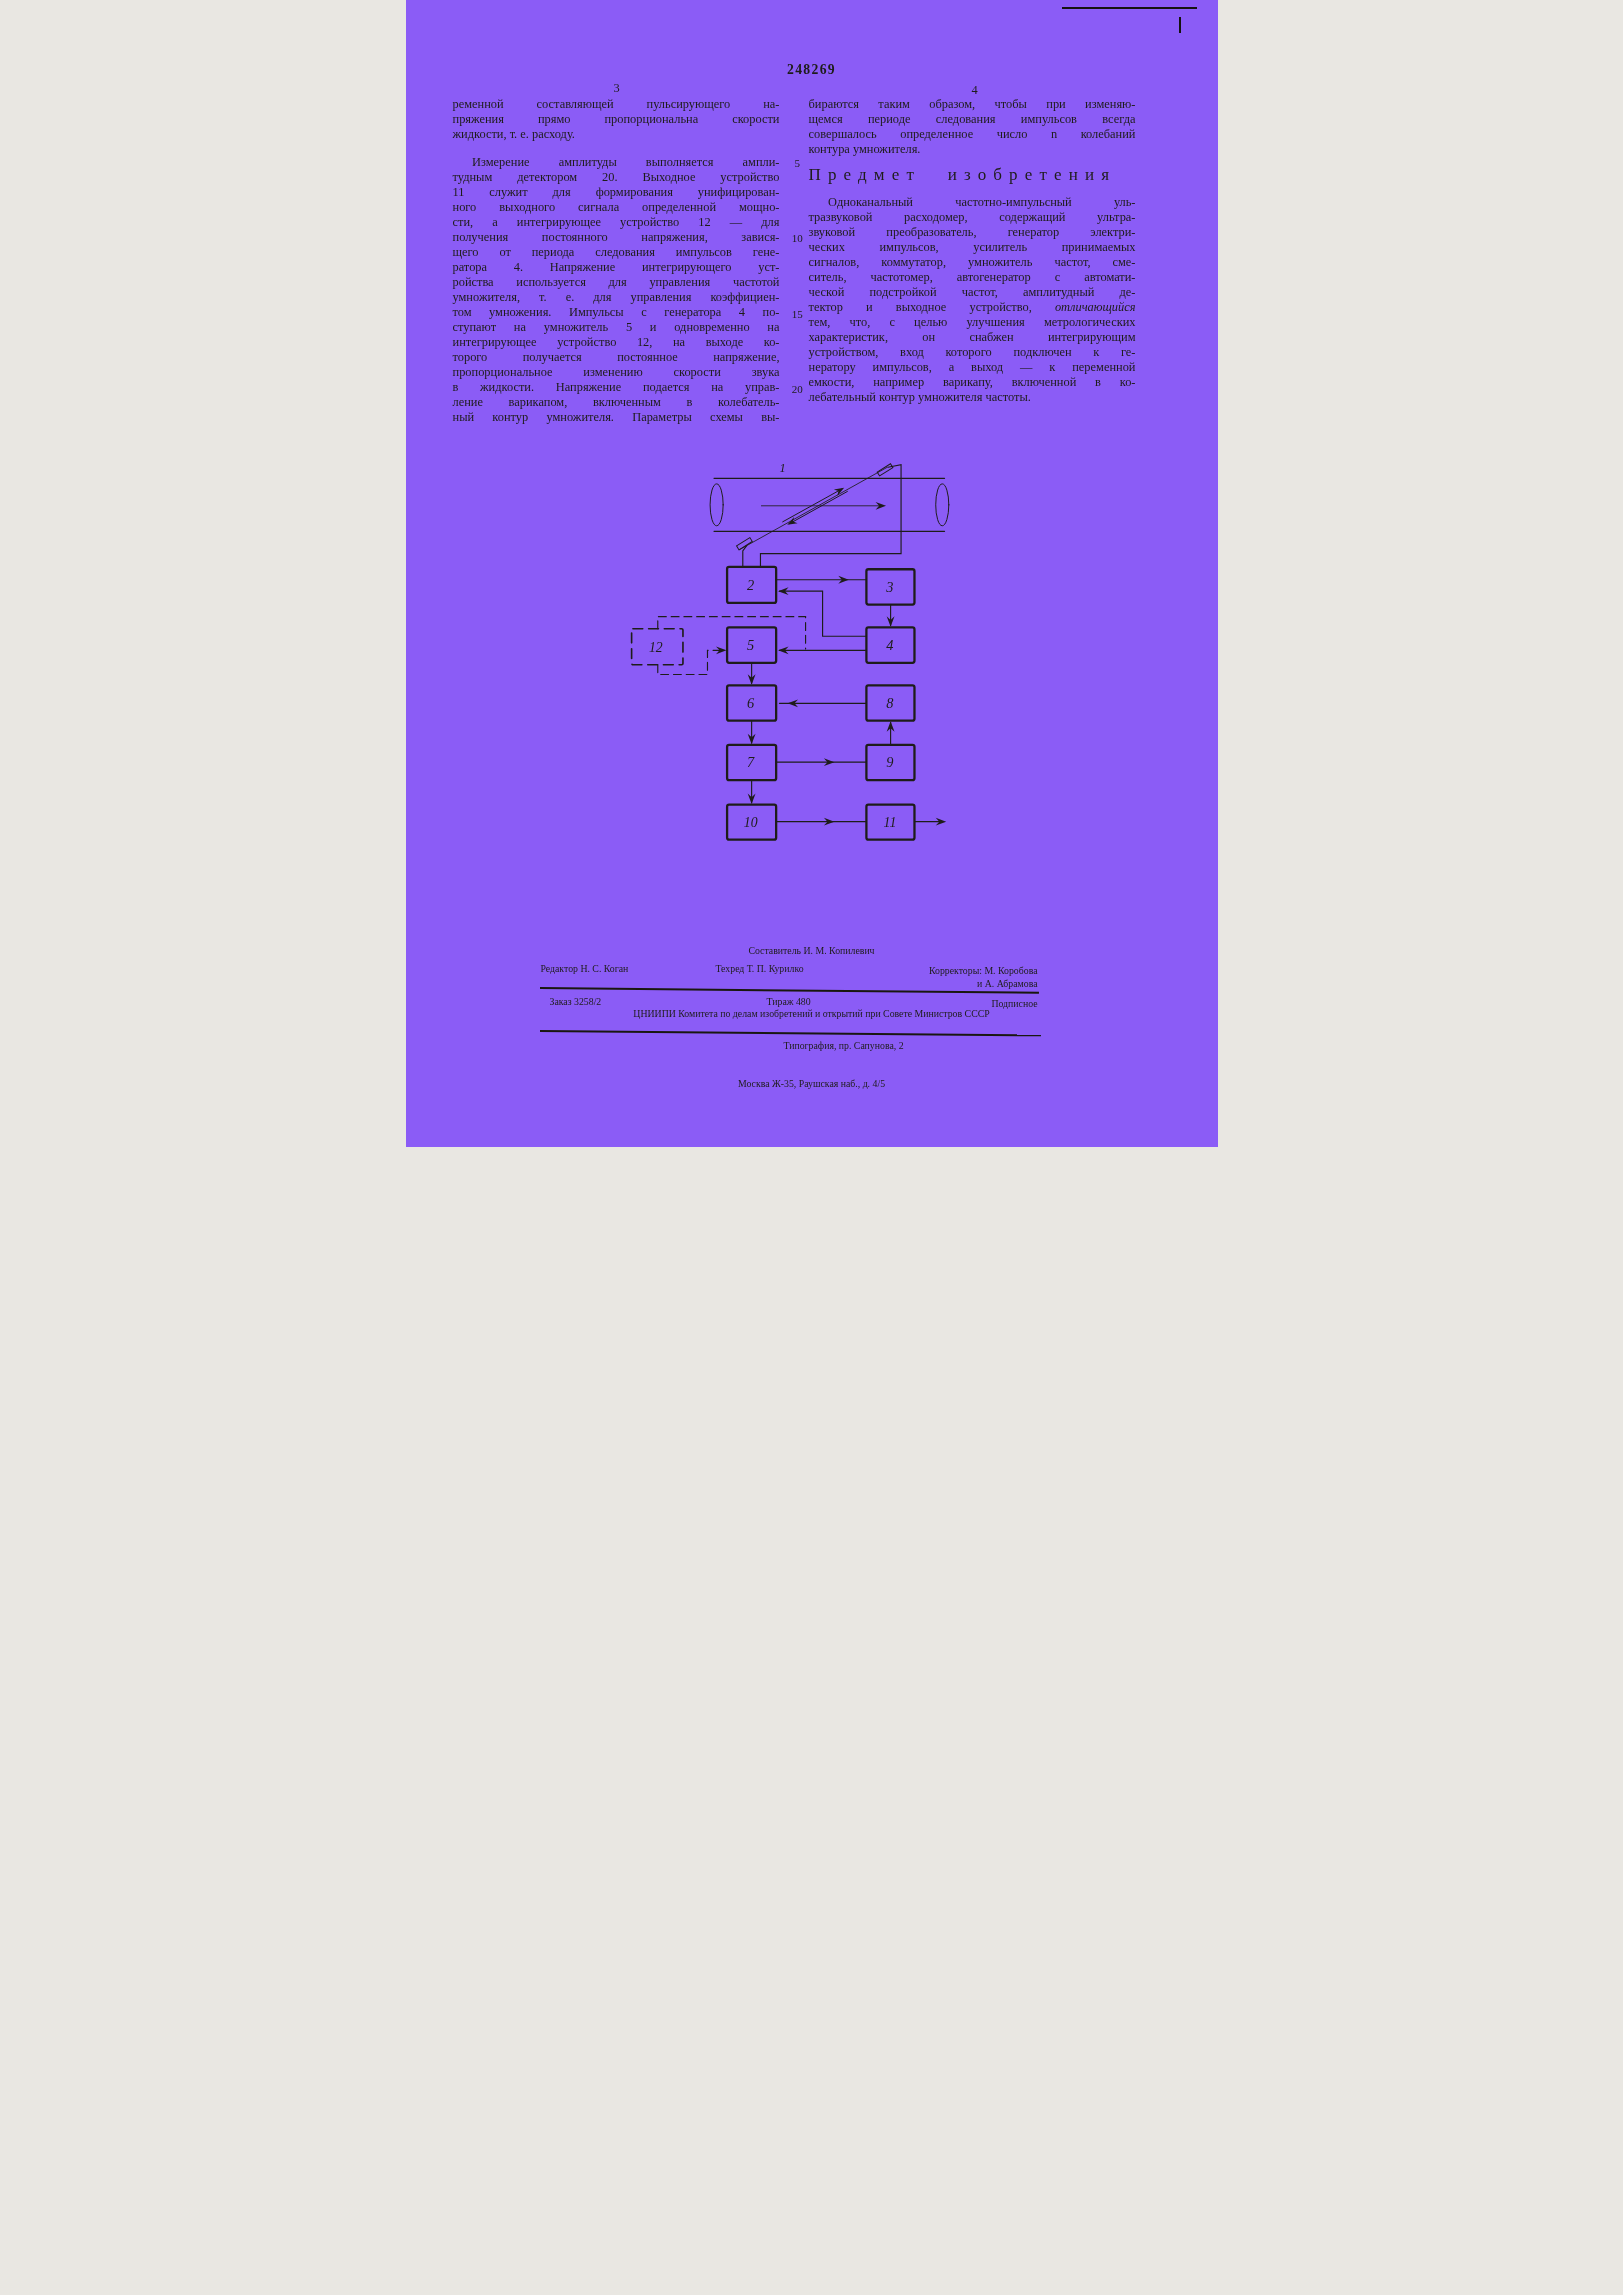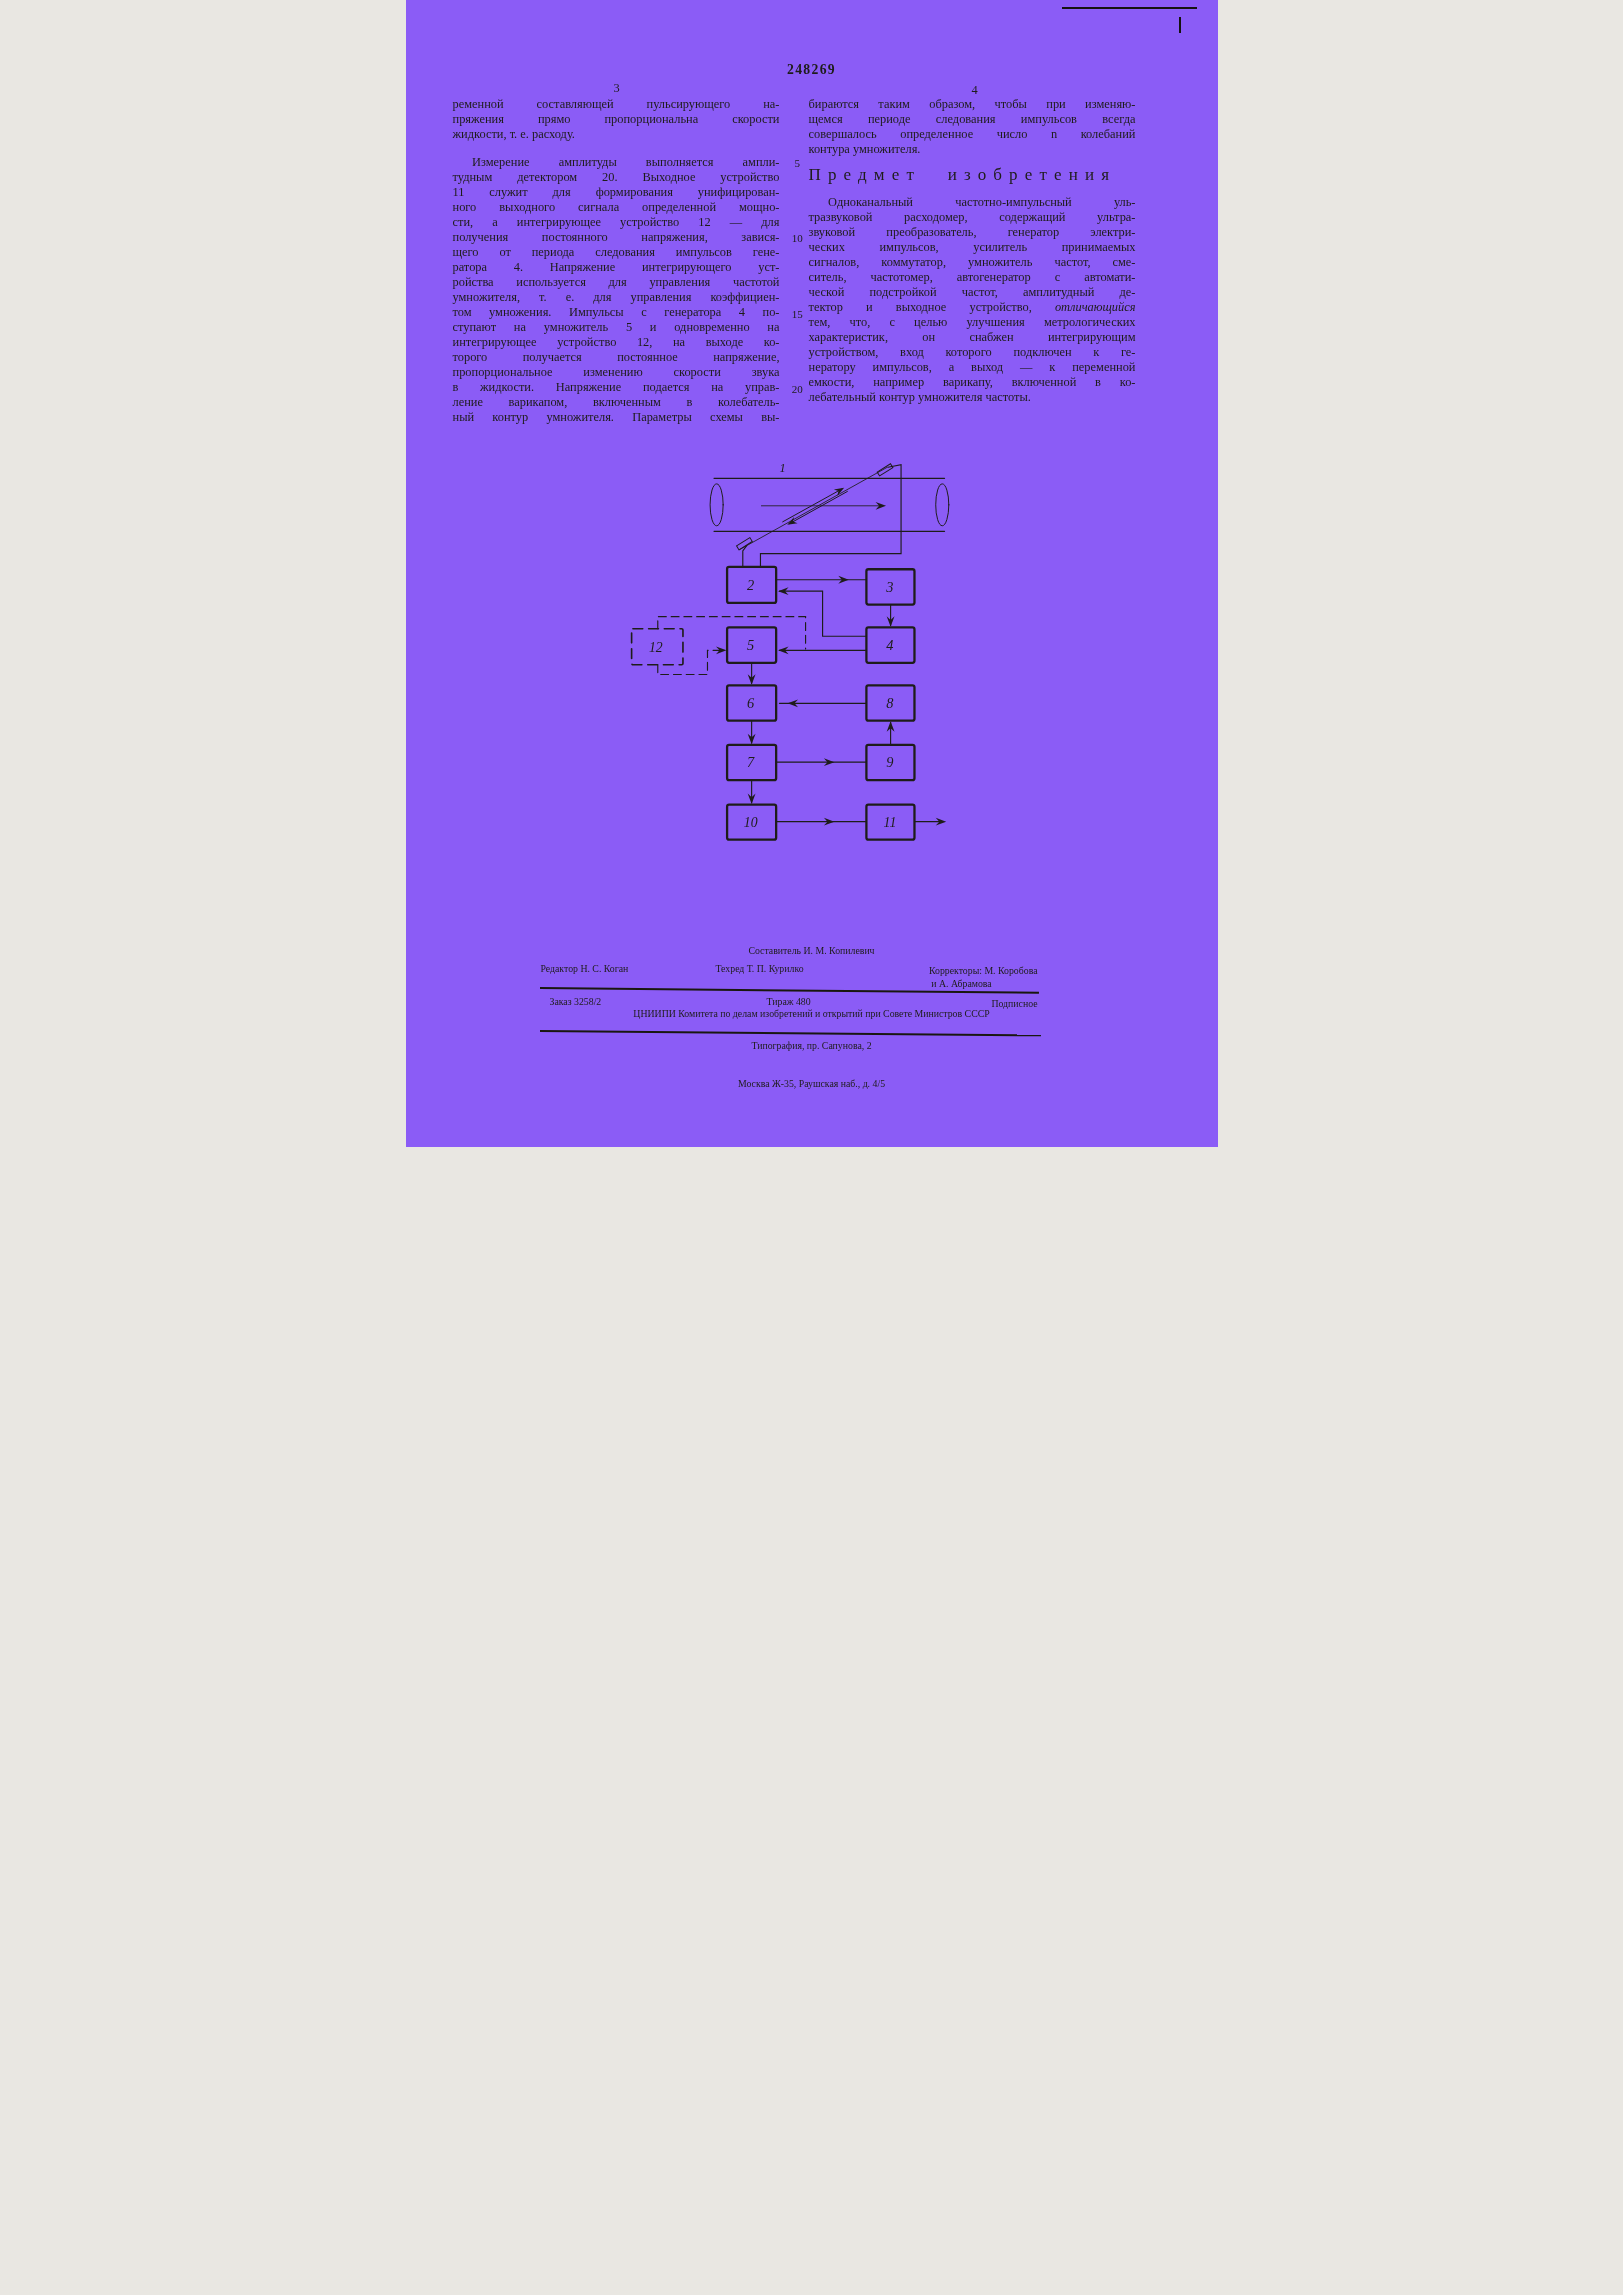--- a/index.html
+++ b/index.html
@@ -236,25 +236,25 @@
       </g>
       <path d="M978,1988 l-32,-12 l11,12 l-11,12 z" fill="#1e1c1a" stroke="none"></path>
     </g>
   </svg>
 
   <div class="footer">
     <div class="f-abs f-center" style="top:945px;">Составитель И. М. Копилевич</div>
     <div class="f-abs" style="left:135px;top:963px;">Редактор Н. С. Коган</div>
     <div class="f-abs" style="left:310px;top:963px;">Техред Т. П. Курилко</div>
     <div class="f-abs f-right" style="left:480px;top:965px;width:152px;">Корректоры: М. Коробова</div>
-    <div class="f-abs f-right" style="left:480px;top:978px;width:152px;text-align:center;">и А. Абрамова</div>
+    <div class="f-abs f-right" style="left:480px;top:978px;width:152px;">и А. Абрамова</div>
     <div class="rule" style="left:134px;top:987px;width:499px;transform:rotate(0.55deg);"></div>
     <div class="f-abs" style="left:135px;top:996px;margin-left:9px;">Заказ 3258/2</div>
     <div class="f-abs" style="left:361px;top:996px;">Тираж 480</div>
     <div class="f-abs f-right" style="left:501px;top:998px;width:131px;">Подписное</div>
     <div class="f-abs f-center" style="top:1008px;">ЦНИИПИ Комитета по делам изобретений и открытий при Совете Министров СССР</div>
     <div class="f-abs f-center" style="top:1078px;">Москва Ж-35, Раушская наб., д. 4/5</div>
     <div class="rule" style="left:134px;top:1030px;width:501px;transform:rotate(0.5deg);"></div>
-    <div class="f-abs f-center" style="top:1040px;">Типография, пр. Сапунова, 2</div>
+    <div class="f-abs f-center" style="top:1040px;padding-left:32px;">Типография, пр. Сапунова, 2</div>
   </div>
 
 </div>
 
 
 </body></html>

